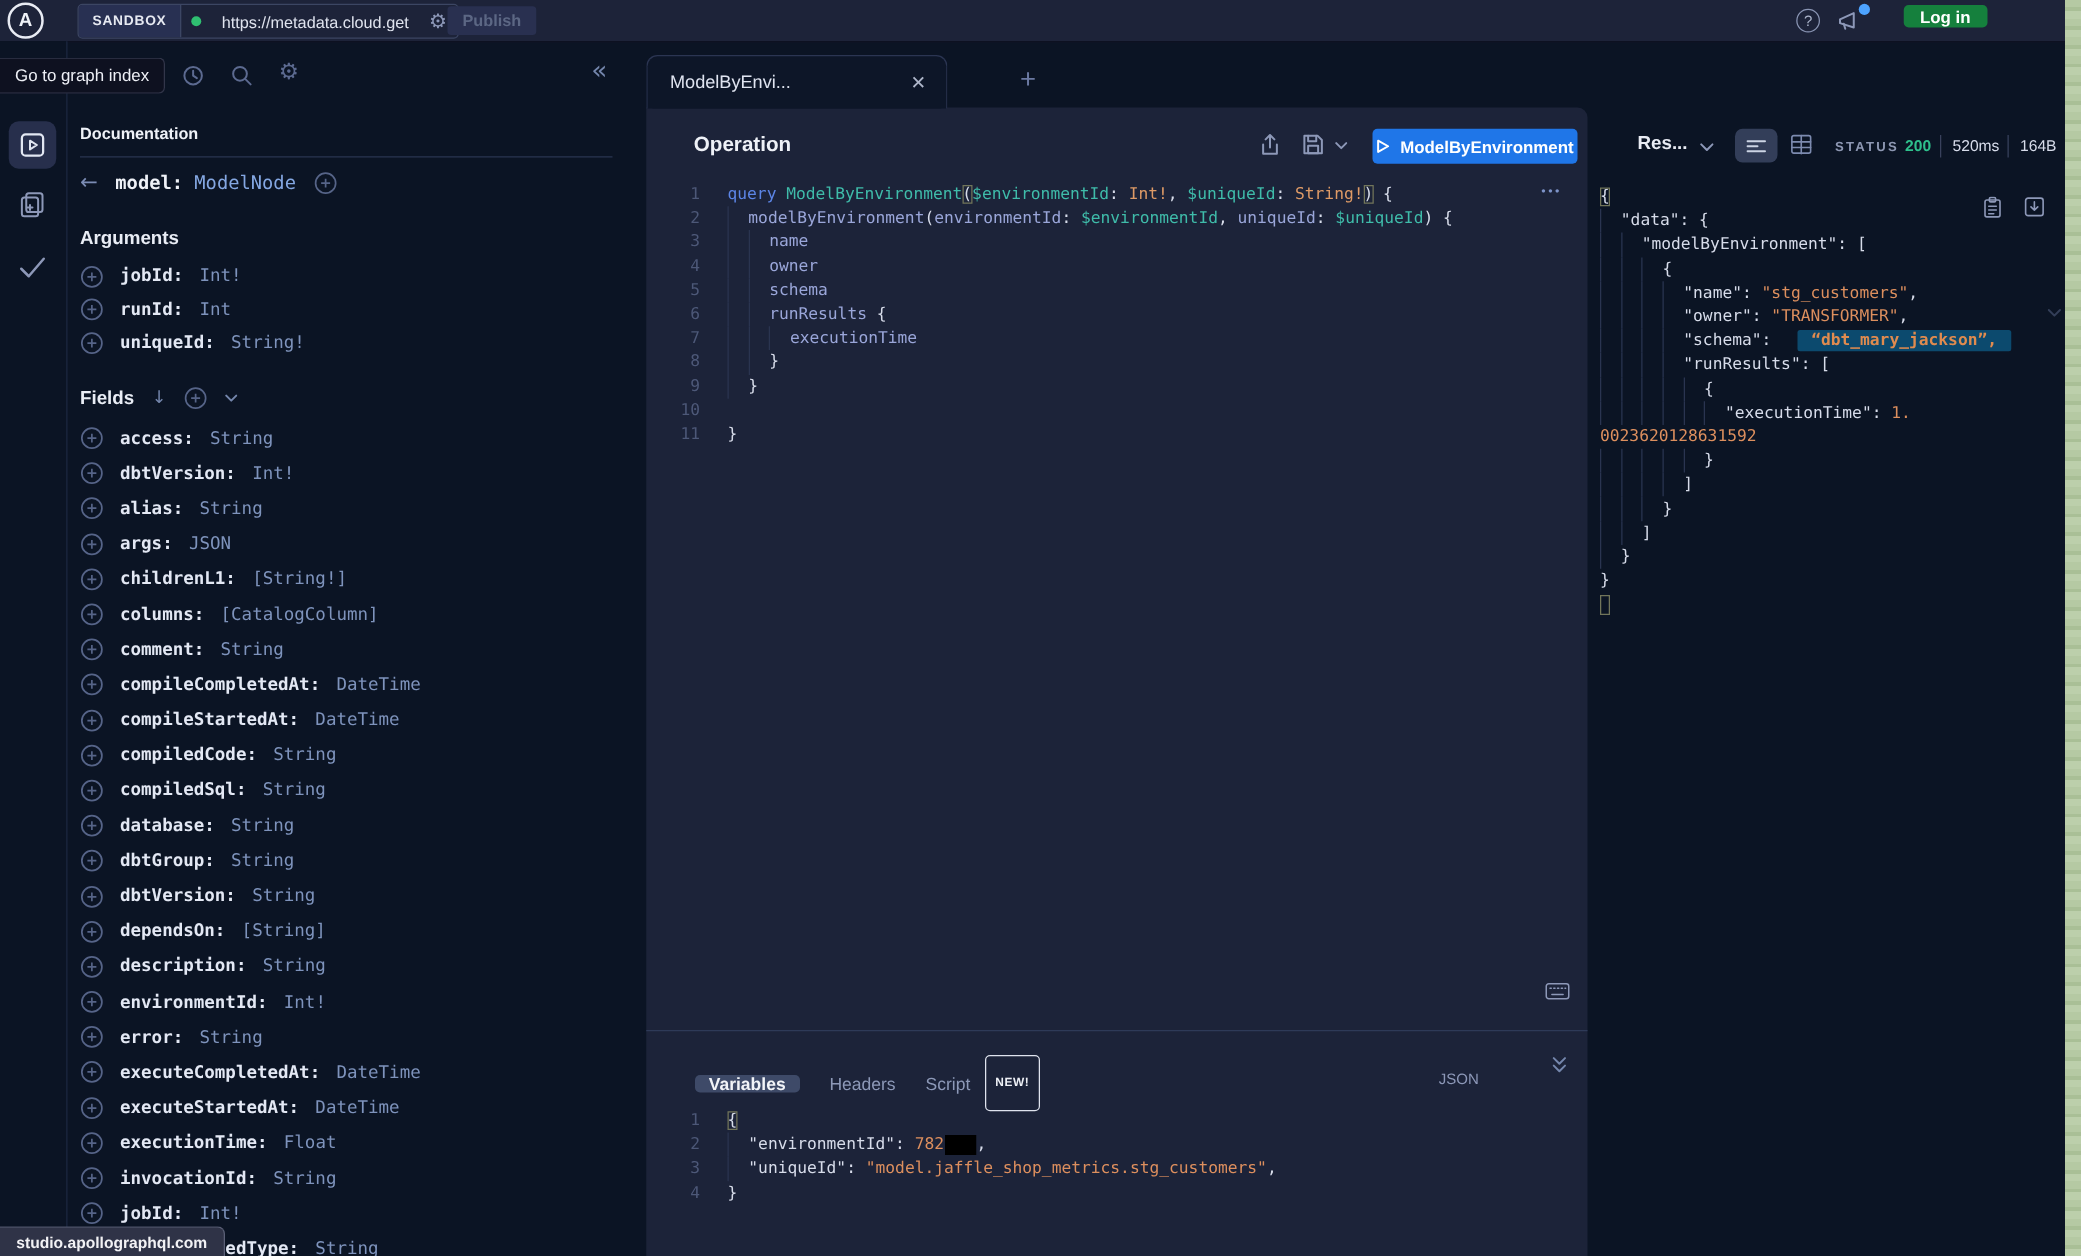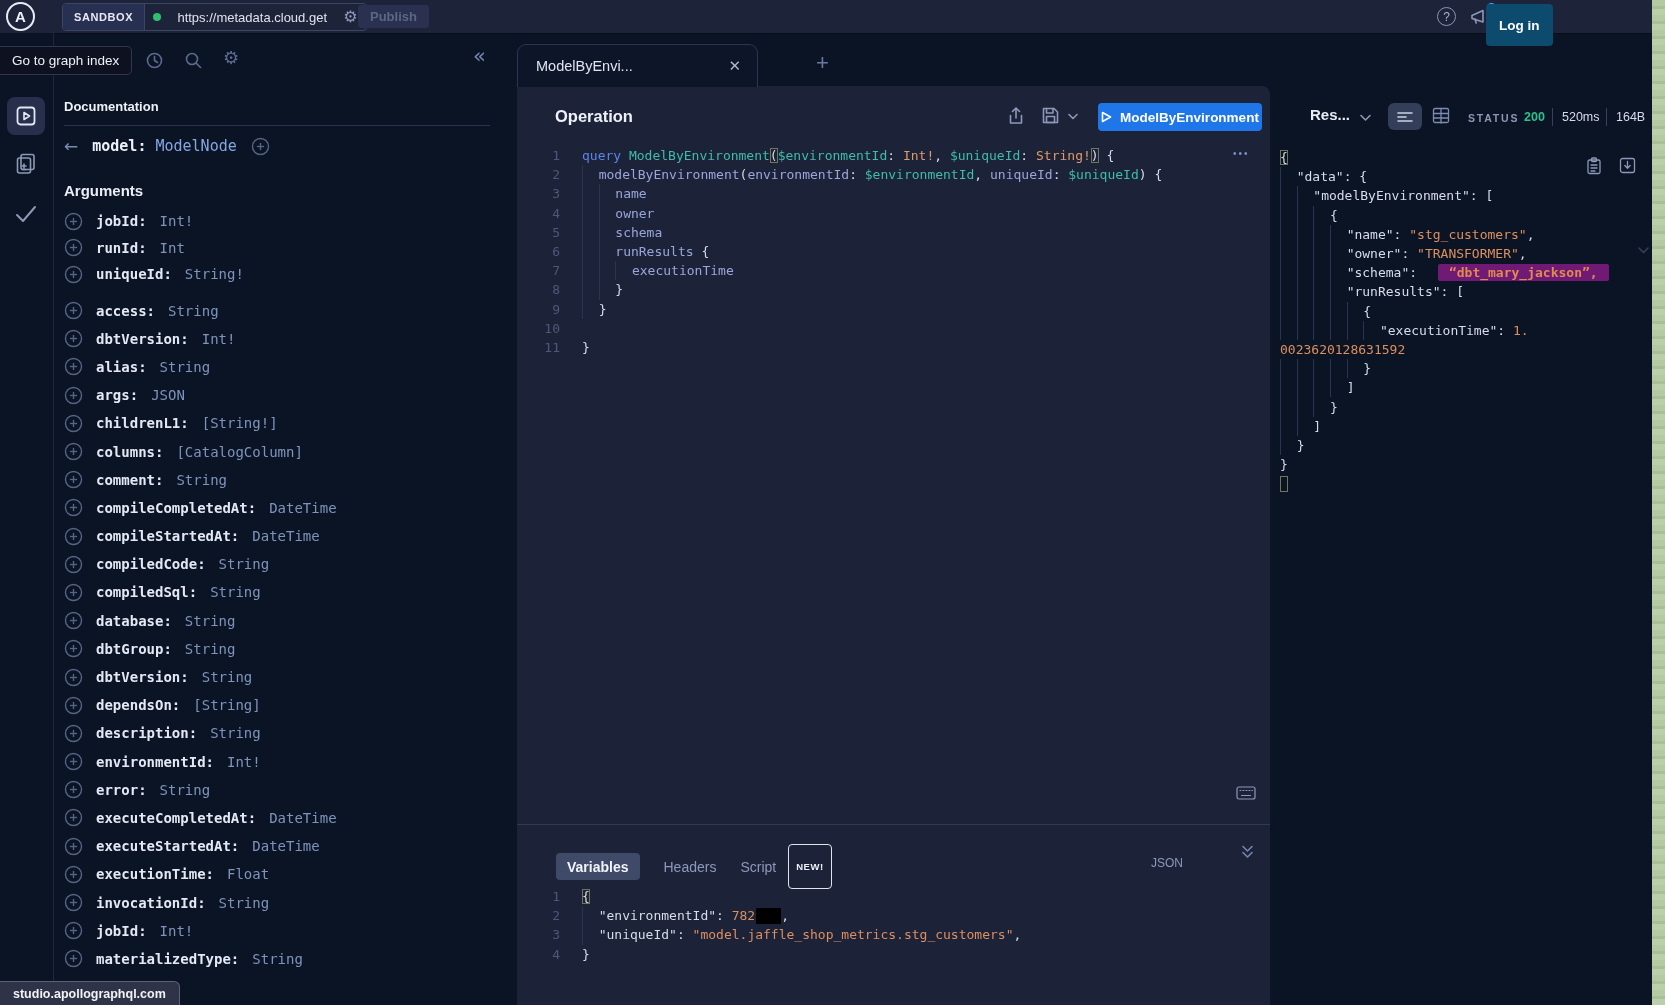--- a/index.html
+++ b/index.html
@@ -19,21 +19,21 @@
   .url-area{display:flex;align-items:center;gap:7px;padding:0 8px;}
   .green-dot{width:8px;height:8px;border-radius:50%;background:#2fbf71;}
   .url-text{color:#dfe3ee;font-size:13px;width:168px;overflow:hidden;white-space:nowrap;text-align:center;}
   .gear-glyph{font-family:"DejaVu Sans",sans-serif;color:#8d98b8;font-size:16px;line-height:1;}
   .publish-btn{position:absolute;left:358px;top:5px;height:23px;padding:0 12px;background:#293050;border-radius:3px;
             color:#5c6784;font-size:13px;font-weight:bold;display:flex;align-items:center;}
   .help-icn{position:absolute;left:1437px;top:7px;width:19px;height:19px;border:1.5px solid #8a95b4;border-radius:50%;
             color:#aab3c9;font-size:12px;display:flex;align-items:center;justify-content:center;box-sizing:border-box;}
   .mega{position:absolute;left:1468px;top:6px;}
   .mega-dot{position:absolute;left:1487px;top:3px;width:9px;height:9px;border-radius:50%;background:#4da3ff;}
-  .login-btn{position:absolute;left:1486px;top:4px;height:42px;padding:0 13px;background:#0c4a6e;border-radius:4px;
+  .login-btn{position:absolute;left:1523px;top:4px;height:18px;padding:0 13px;background:#15803d;border-radius:4px;
             color:#ffffff;font-size:13.5px;font-weight:bold;display:flex;align-items:center;}
 
   
   .rail{position:absolute;left:0;top:33px;width:53px;height:972px;background:#0b1424;border-right:1px solid #1d2740;}
   .rail-btn-sel{position:absolute;left:7px;top:64px;width:38px;height:38px;background:#272f4c;border-radius:8px;
             display:flex;align-items:center;justify-content:center;}
   .rail-ic{position:absolute;left:13px;}
 
   
   .tooltip{position:absolute;left:0;top:46px;height:27px;padding:0 12px;background:#0e1120;border:1px solid #32364a;border-left:none;
@@ -97,26 +97,26 @@
   .tk-var{color:#3fbcaa;}
   .tk-type{color:#de9a66;}
   .tk-field{color:#9aa6d9;}
   .tk-pl{color:#d7dcea;}
   .tk-key{color:#d7dcea;}
   .tk-str{color:#dd8f5e;}
   .tk-num{color:#dd8f5e;}
   .tk-pbox{color:#d7dcea;outline:1px solid #71755a;outline-offset:-1px;}
   .tk-redact{display:inline-block;width:25px;height:16px;background:#000;margin-left:1px;}
   .tk-cursorbox{display:inline-block;width:8px;height:16px;outline:1px solid #71755a;outline-offset:-1px;}
-  .tk-hl{display:inline-block;margin-left:13px;padding:1px 11px;background:#701a75;color:#e08b4f;font-weight:bold;border-radius:2px;}
+  .tk-hl{display:inline-block;margin-left:13px;padding:1px 11px;background:#0c4a6e;color:#e08b4f;font-weight:bold;border-radius:2px;}
 
   
   .vars-panel{position:absolute;left:517px;top:824px;width:753px;height:181px;background:#1c2339;border-top:1px solid #2e3a58;box-sizing:border-box;}
   .vars-tabs{position:absolute;left:39px;top:19px;display:flex;align-items:center;}
-  .vtab-sel{height:27px;padding:0 11px;background:#3e4a68;border-radius:4px;color:#f2f4f8;font-size:14px;font-weight:bold;
+  .vtab-sel{height:14px;padding:0 11px;background:#3e4a68;border-radius:4px;color:#f2f4f8;font-size:14px;font-weight:bold;
       display:flex;align-items:center;}
   .vtab{margin-left:24px;color:#8d99b8;font-size:14px;}
   .new-badge{margin-left:12px;height:19px;padding:12px 7px;border:1.5px solid #dfe3ee;border-radius:4px;color:#eef0f6;
       font-size:9.5px;font-weight:bold;letter-spacing:.5px;display:flex;align-items:center;}
   .vars-collapse{position:absolute;right:16px;top:20px;}
   .json-label{position:absolute;right:87px;top:31px;color:#8d98b8;font-size:12px;}
 
   
   .resp-panel{position:absolute;left:1272px;top:86px;width:378px;height:919px;}
   .resp-title{position:absolute;left:38px;top:20px;font-size:15px;font-weight:bold;color:#e9ecf4;}
@@ -259,20 +259,32 @@
         <div class="doc-row">
           <svg class="plus-circle" viewBox="0 0 18 18">
             <circle cx="9" cy="9" r="7.6"></circle>
             <line x1="9" y1="5.6" x2="9" y2="12.4"></line>
             <line x1="5.6" y1="9" x2="12.4" y2="9"></line>
           </svg>
           <span class="doc-name">uniqueId:</span>
           <span class="doc-type"> String!</span>
         </div>
       </div>
+    <div class="fields-head">
+      <span class="sect-h">Fields</span>
+      <span class="mini-ic">↓</span>
+      <svg class="plus-circle" viewBox="0 0 18 18">
+          <circle cx="9" cy="9" r="7.6"></circle>
+          <line x1="9" y1="5.6" x2="9" y2="12.4"></line>
+          <line x1="5.6" y1="9" x2="12.4" y2="9"></line>
+        </svg>
+      <svg width="10" height="7" viewBox="0 0 10 7" class="icon-stroke" style="stroke:#7486ac">
+          <path d="M1 1.5 L5 5.5 L9 1.5"></path>
+        </svg>
+    </div>
     <div class="doc-list flds" id="fields-list">
         <div class="doc-row">
           <svg class="plus-circle" viewBox="0 0 18 18">
             <circle cx="9" cy="9" r="7.6"></circle>
             <line x1="9" y1="5.6" x2="9" y2="12.4"></line>
             <line x1="5.6" y1="9" x2="12.4" y2="9"></line>
           </svg>
           <span class="doc-name">access:</span>
           <span class="doc-type"> String</span>
         </div>

